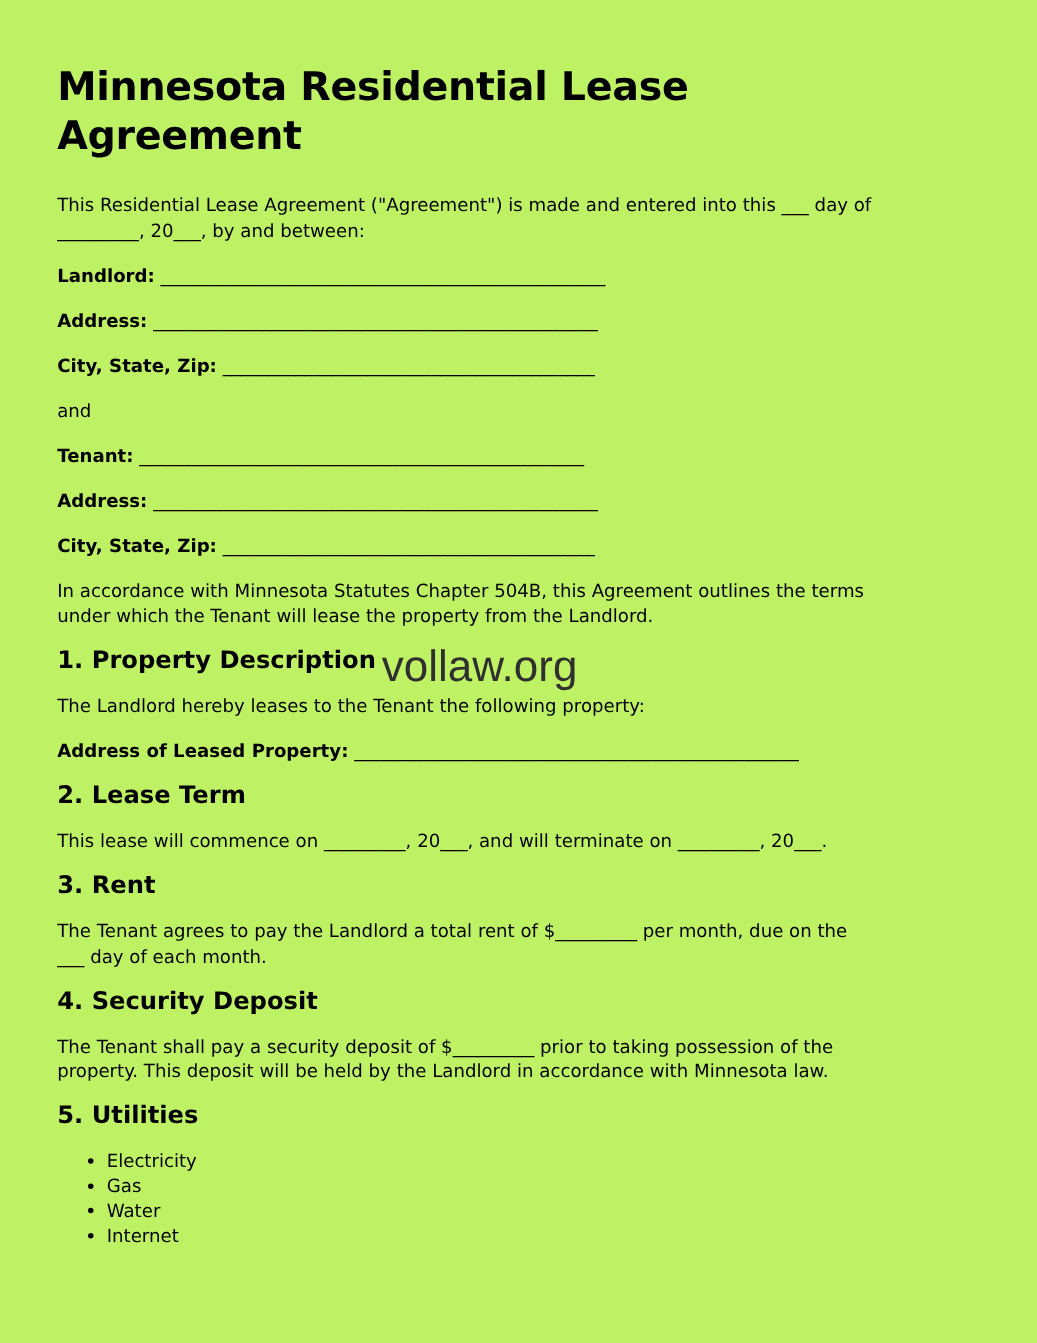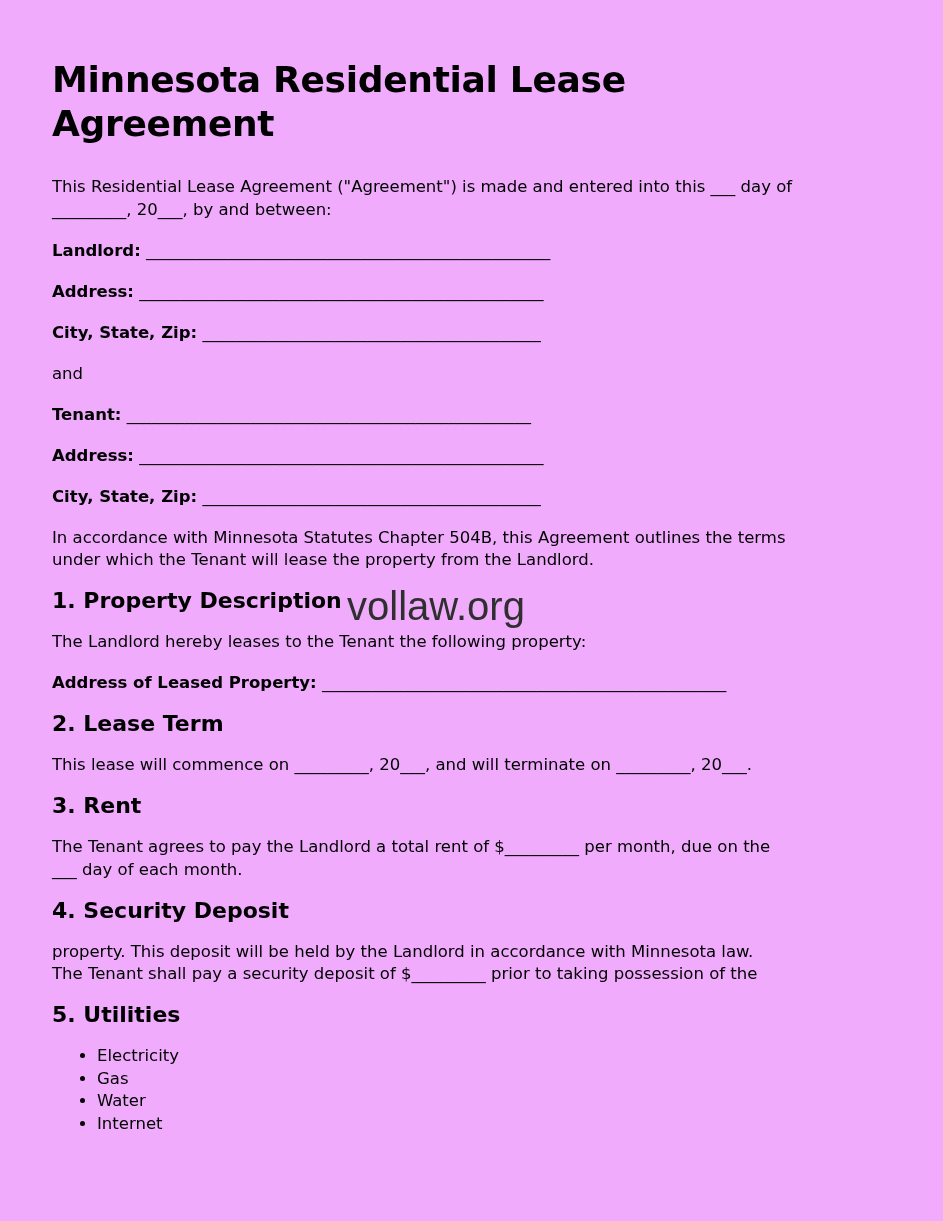--- a/index.html
+++ b/index.html
@@ -1,20 +1,20 @@
 <!DOCTYPE html>
 <html><head>
 <meta charset="utf-8">
 <style>
   html, body { margin: 0; padding: 0; background: #ffffff; }
   .page {
     position: relative;
     width: 943px;
     height: 1221px;
-    background: #f0abfc;
+    background: #bef264;
     box-sizing: border-box;
     padding: 58px 60px 0 52px;
     overflow: hidden;
     font-family: "DejaVu Sans", sans-serif;
     color: #000000;
   }
   h1.doc-title {
     font-size: 36px;
     line-height: 44px;
     font-weight: bold;
@@ -114,22 +114,22 @@
   <h2 class="section-heading">3. Rent</h2>
 
   <p class="para">
     <span class="line">The Tenant agrees to pay the Landlord a total rent of $_________ per month, due on the</span>
     <span class="line">___ day of each month.</span>
   </p>
 
   <h2 class="section-heading">4. Security Deposit</h2>
 
   <p class="para">
+    <span class="line">The Tenant shall pay a security deposit of $_________ prior to taking possession of the</span>
     <span class="line">property. This deposit will be held by the Landlord in accordance with Minnesota law.</span>
-    <span class="line">The Tenant shall pay a security deposit of $_________ prior to taking possession of the</span>
   </p>
 
   <h2 class="section-heading">5. Utilities</h2>
 
 
   <ul class="bullet-list">
     <li>Electricity</li>
     <li>Gas</li>
     <li>Water</li>
     <li>Internet</li>

